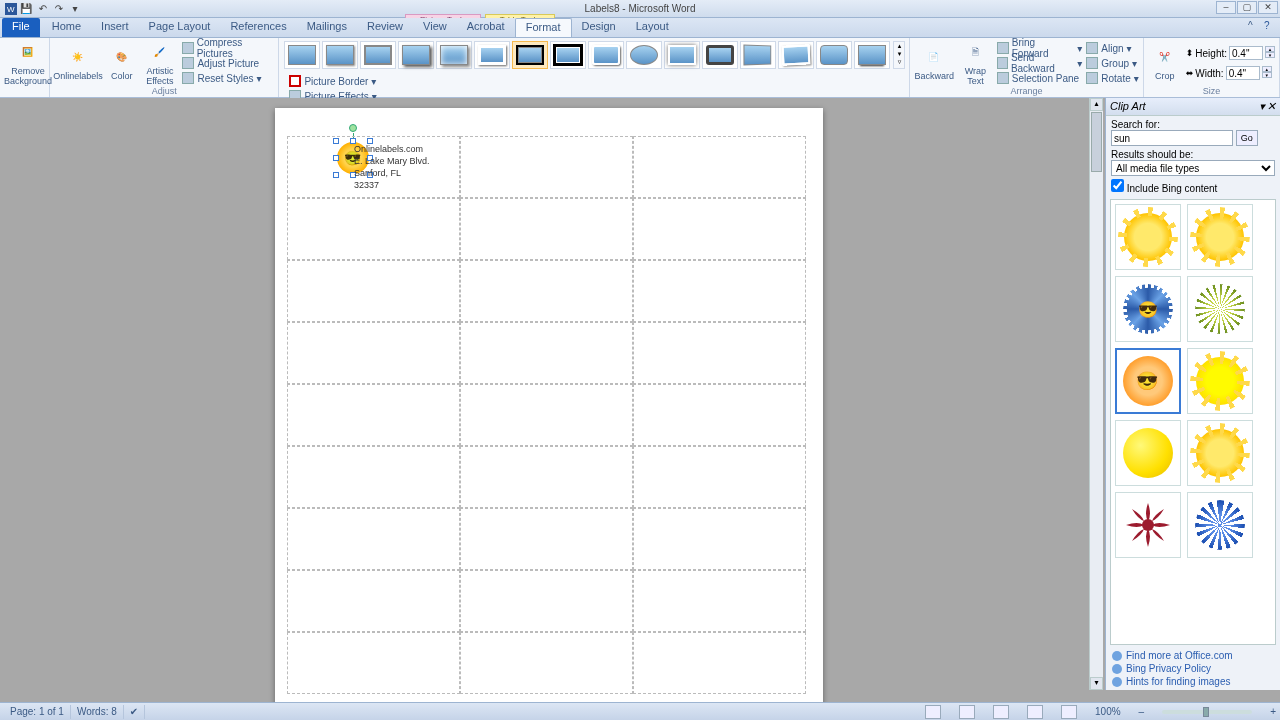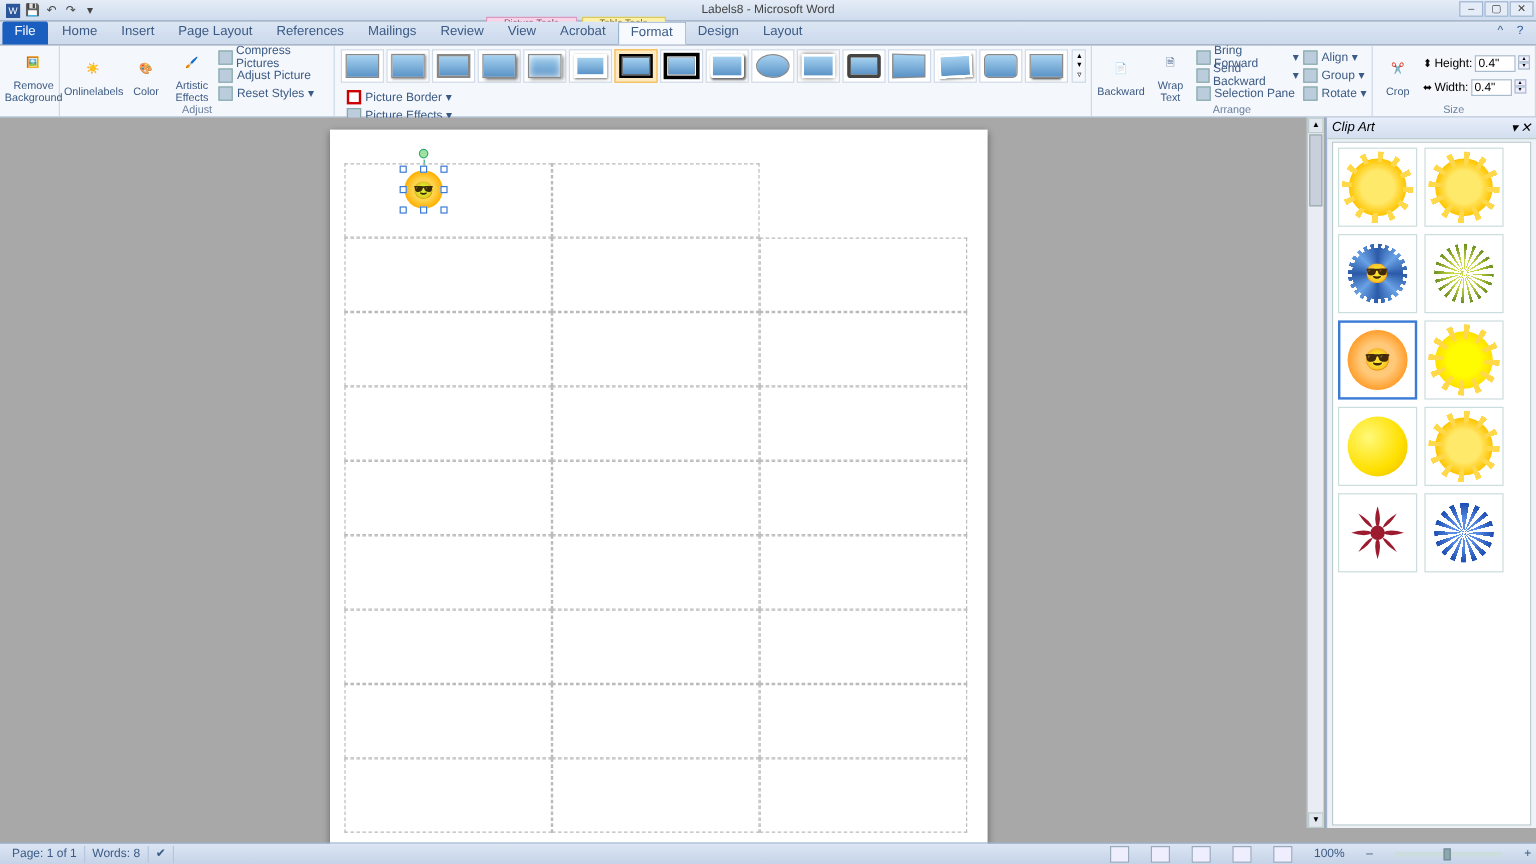--- a/index.html
+++ b/index.html
@@ -339,20 +339,26 @@
       <div class="handle" style="left:-4px;bottom:-4px"></div>
       <div class="handle" style="right:-4px;bottom:-4px"></div>
       <div class="handle" style="left:50%;margin-left:-3px;top:-4px"></div>
       <div class="handle" style="left:50%;margin-left:-3px;bottom:-4px"></div>
       <div class="handle" style="top:50%;margin-top:-3px;left:-4px"></div>
       <div class="handle" style="top:50%;margin-top:-3px;right:-4px"></div>
     </div>
 
     <div class="label-grid">
       <div class="lrow">
+        <div class="lcell first">
+          <div>Onlinelabels.com</div>
+          <div>E. Lake Mary Blvd.</div>
+          <div>Sanford, FL</div>
+          <div>32337</div>
+        </div>
         <div class="lcell"></div>
         <div class="lcell"></div>
       </div>
       <div class="lrow">
           <div class="lcell"></div>
           <div class="lcell"></div>
           <div class="lcell"></div>
         </div>
       <div class="lrow">
           <div class="lcell"></div>
@@ -399,20 +405,28 @@
   </div>
 
   <div class="clip-pane">
     <div class="hdr">
       <span>Clip Art</span>
       <span class="x">
           <span>▾</span>
           <span>✕</span>
         </span>
     </div>
+    <div class="frm">
+      <div>Search for:</div>
+      <input type="text" value="sun" style="">
+      <span class="go-btn">Go</span>
+      <div style="margin-top:3px">Results should be:</div>
+      <select><option>All media file types</option></select>
+      <div style="margin-top:3px"><input type="checkbox" checked="" style=""> <span>Include Bing content</span></div>
+    </div>
     <div class="clip-results">
       <div class="clip-grid">
         <div class="clip-item">
             <div class="sun-yellow"></div>
           </div>
         <div class="clip-item">
             <div class="sun-yellow face"></div>
           </div>
         <div class="clip-item">
             <div class="blue-spiky"></div>
@@ -437,20 +451,34 @@
                 <g fill="#9c1b2e">
                   <circle cx="24" cy="24" r="6"></circle>
                   <path d="M24 2 Q28 14 24 20 Q20 14 24 2 M24 46 Q20 34 24 28 Q28 34 24 46 M2 24 Q14 20 20 24 Q14 28 2 24 M46 24 Q34 28 28 24 Q34 20 46 24 M8 8 Q18 14 20 20 Q14 18 8 8 M40 40 Q30 34 28 28 Q34 30 40 40 M40 8 Q34 18 28 20 Q30 14 40 8 M8 40 Q14 30 20 28 Q18 34 8 40"></path>
                 </g>
               </svg></div>
           </div>
         <div class="clip-item">
             <div class="sun-blue"></div>
           </div>
       </div>
+    </div>
+    <div class="clip-links">
+      <div>
+          <span class="ci"></span>
+          <span>Find more at Office.com</span>
+        </div>
+      <div>
+          <span class="ci"></span>
+          <span>Bing Privacy Policy</span>
+        </div>
+      <div>
+          <span class="ci"></span>
+          <span>Hints for finding images</span>
+        </div>
     </div>
   </div>
 
   <div class="statusbar">
     <div class="cell">Page: 1 of 1</div>
     <div class="cell">Words: 8</div>
     <div class="cell">✔</div>
     <div class="right">
       <div class="view-btn"></div>
       <div class="view-btn"></div>

